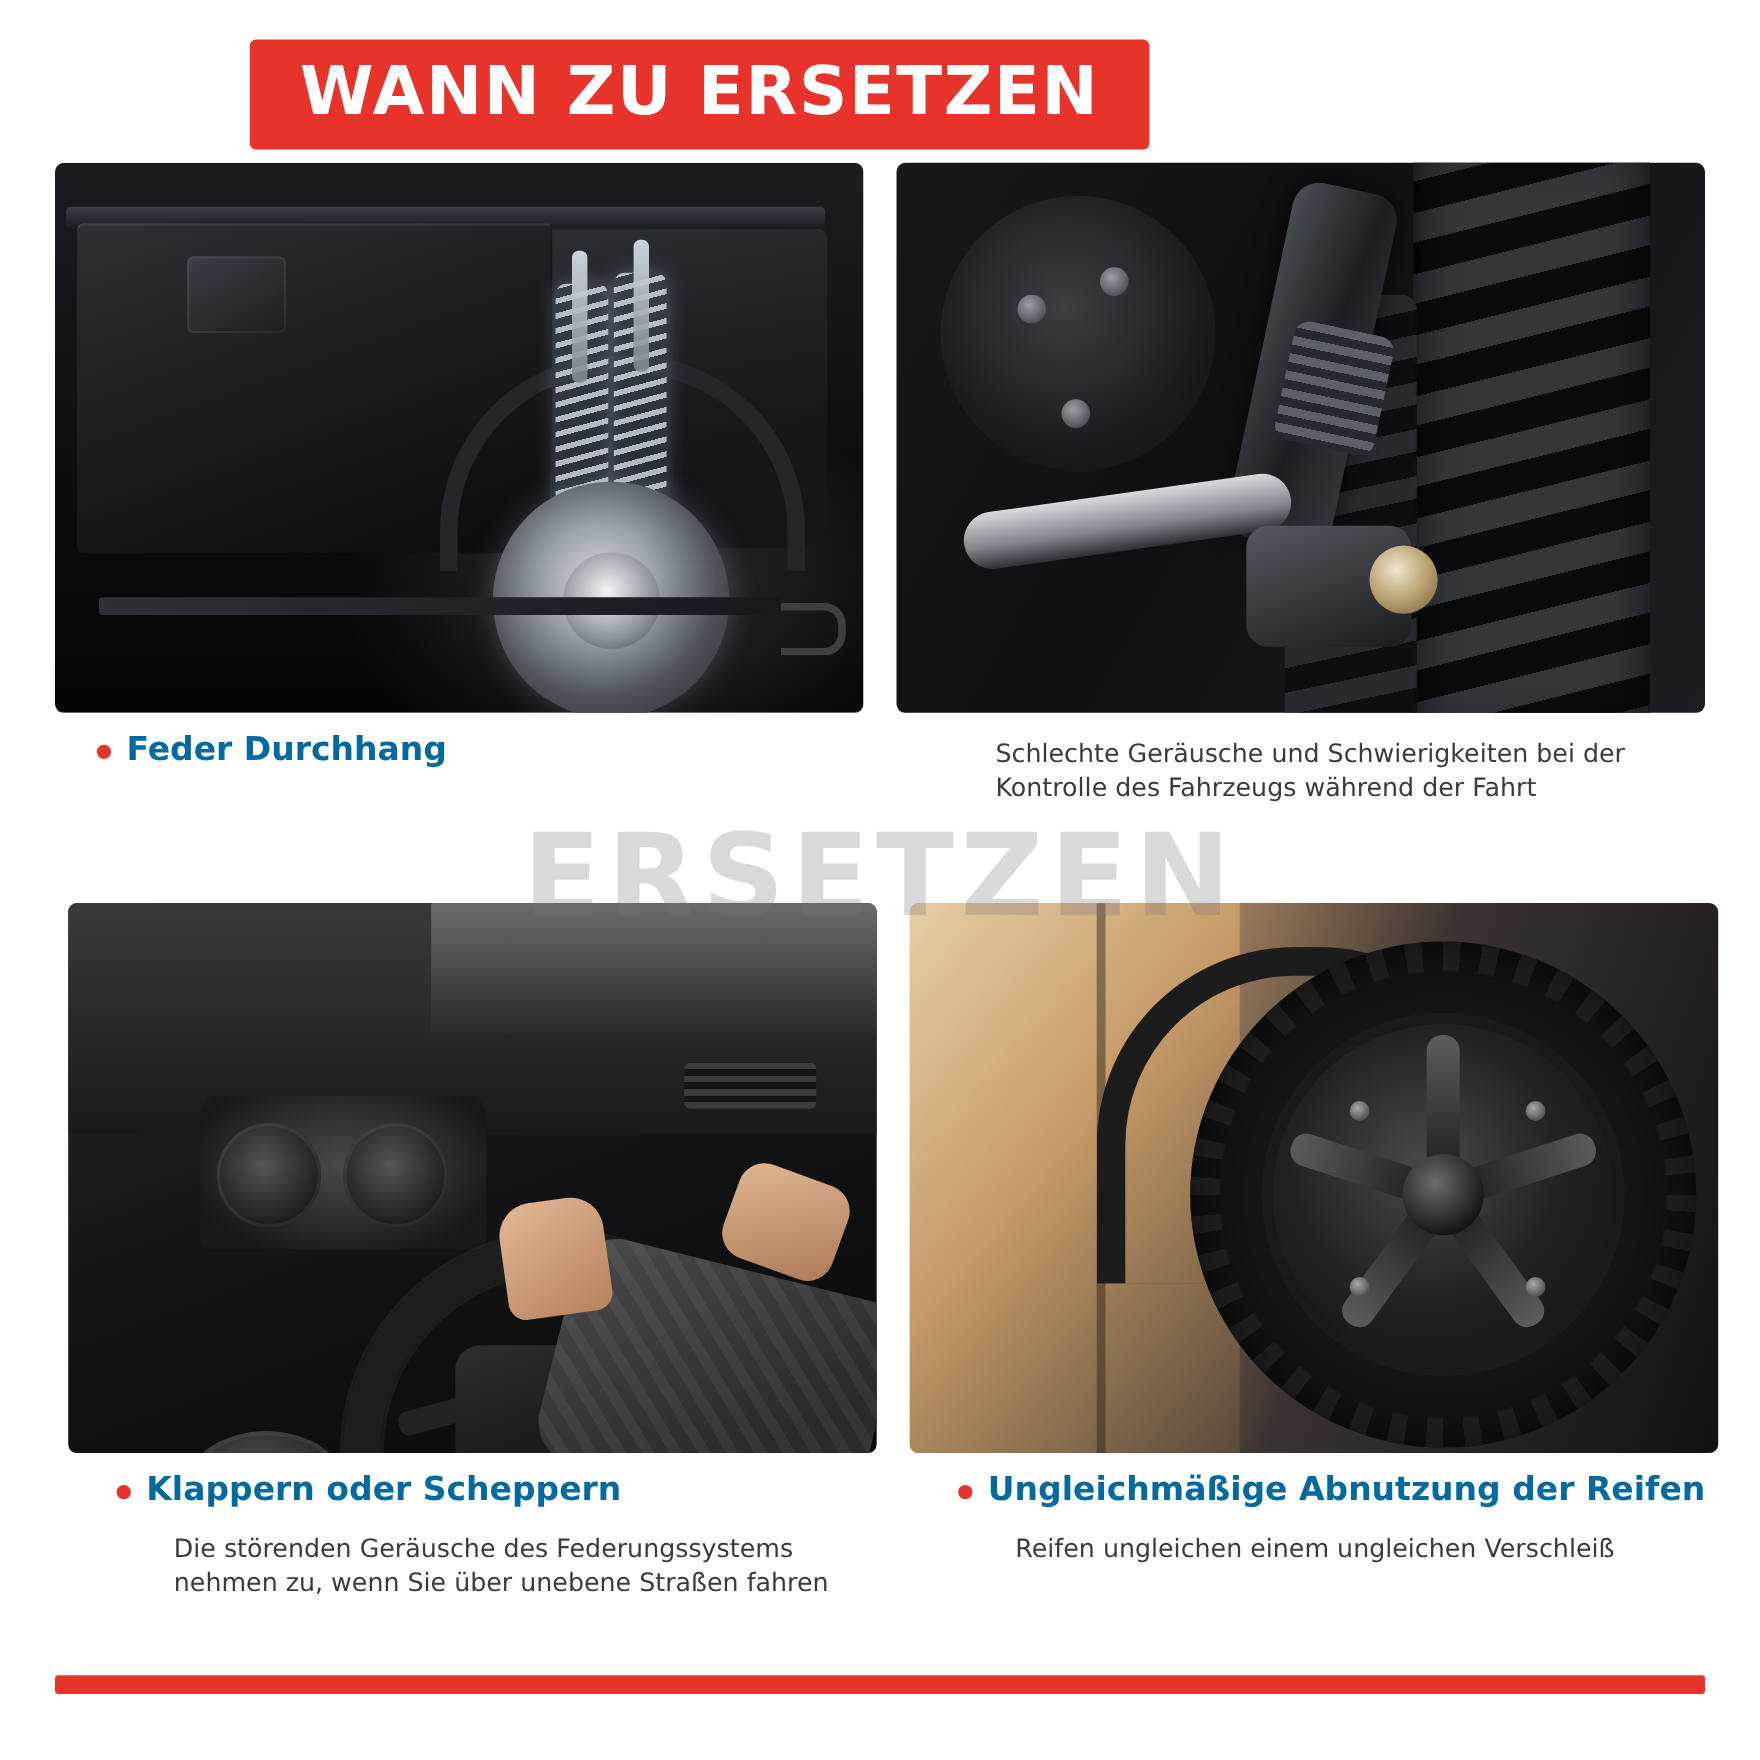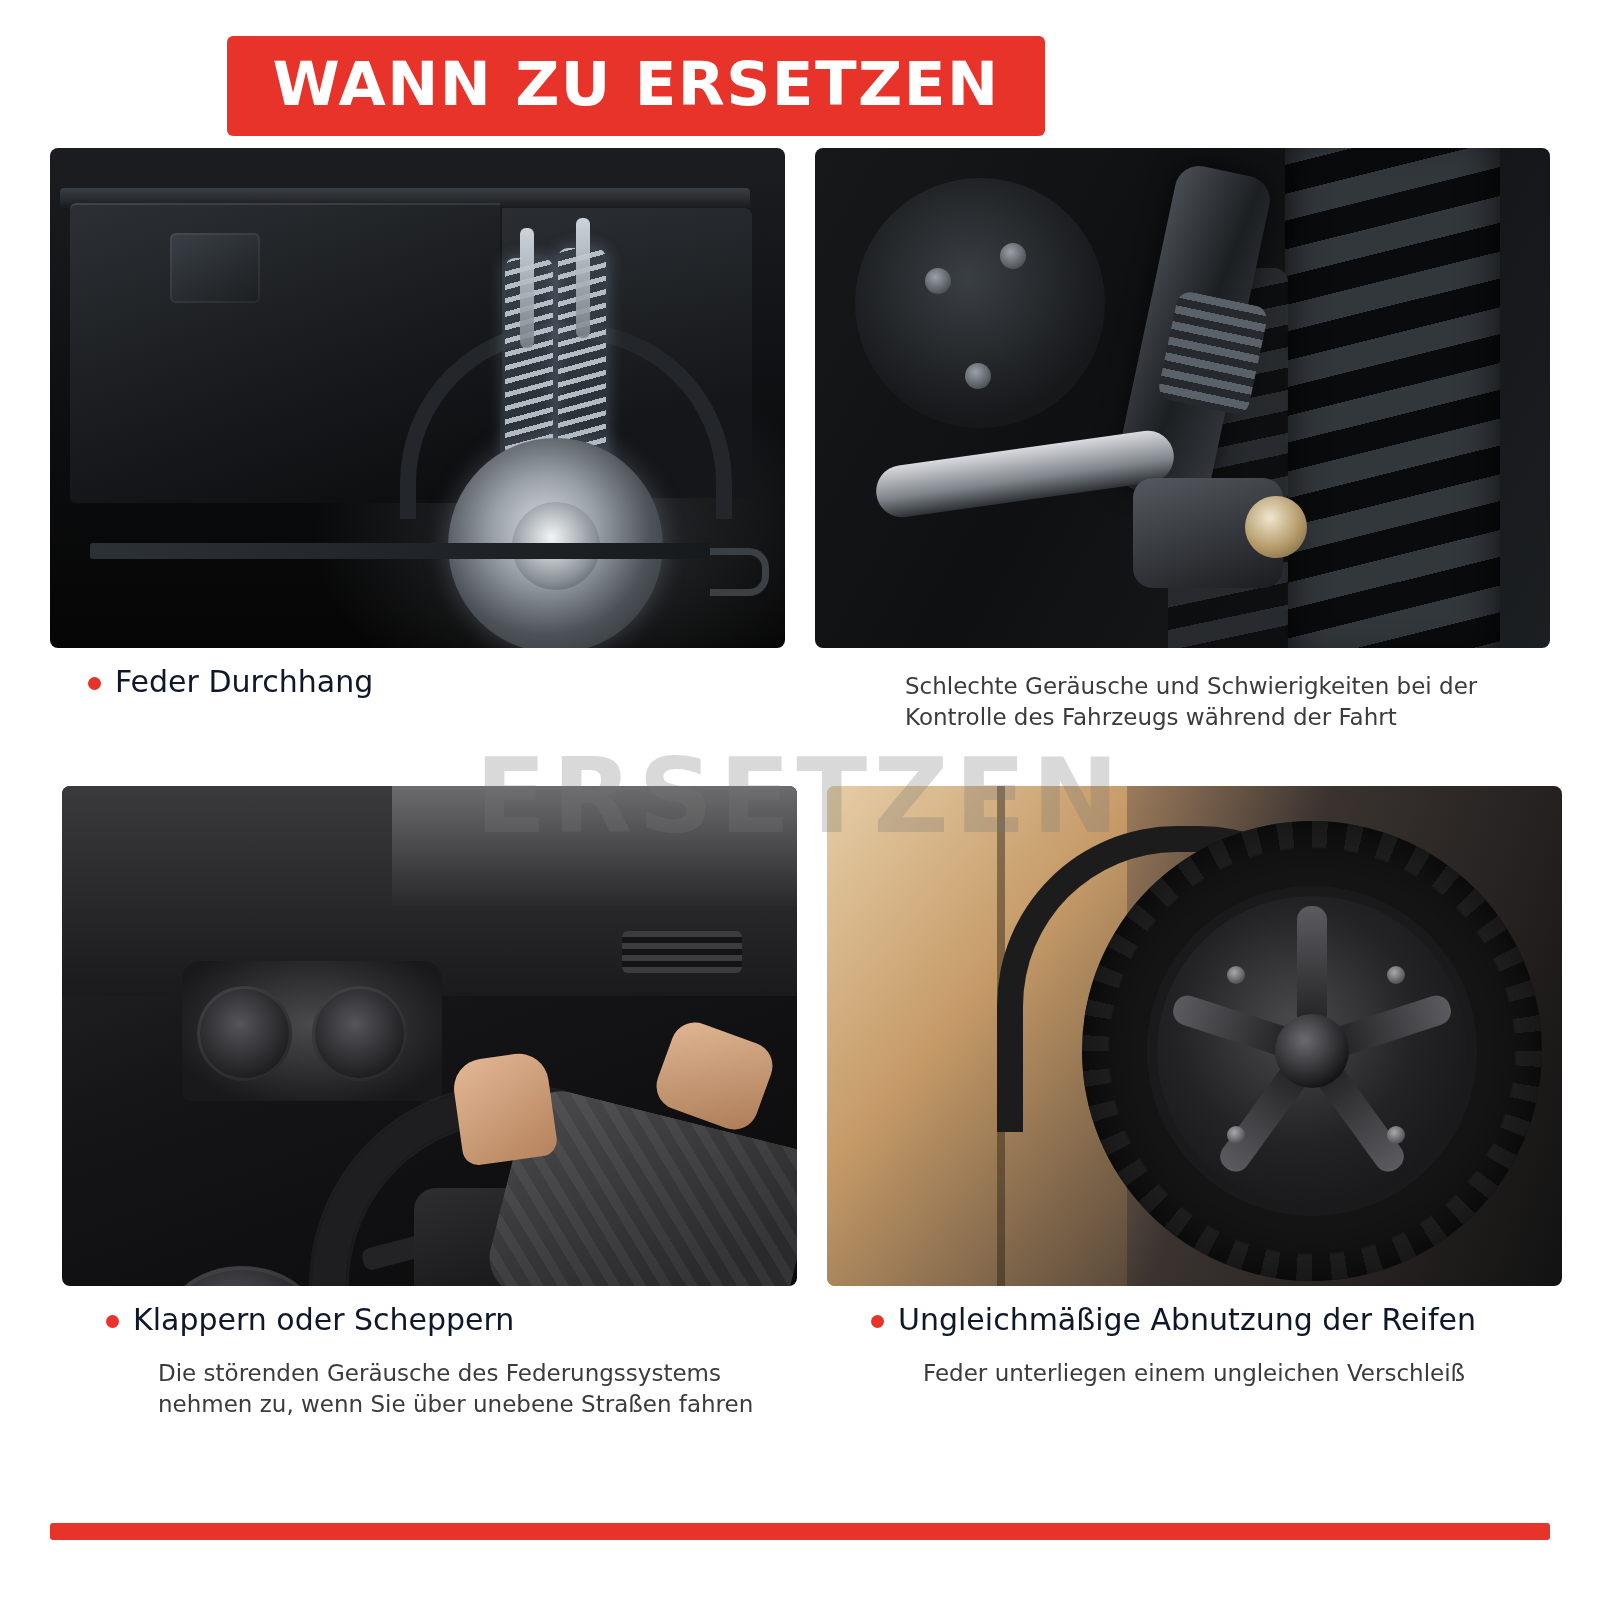--- a/index.html
+++ b/index.html
@@ -82,40 +82,40 @@
   }
   .bullet {
     width: 13px;
     height: 13px;
     border-radius: 50%;
     background: #e8332a;
     margin-top: 13px;
     flex: 0 0 auto;
   }
   .cap-title {
-    color: #0f172a;
+    color: #0369a1;
     font-size: 30px;
-    font-weight: 400;
+    font-weight: 700;
     line-height: 1.2;
     font-family: "DejaVu Sans", sans-serif;
   }
   .cap-body {
     color: #3b3b3b;
     font-size: 23px;
     line-height: 1.35;
     margin-top: 7px;
     padding-left: 90px;
     font-family: "DejaVu Sans", sans-serif;
   }
   .card.row2 .cap-title-row { padding-left: 44px; }
   .card.row2 .cap-body { padding-left: 96px; margin-top: 20px; }
 
   .row2-wrap {
     position: absolute;
-    top: 786px;
+    top: 821px;
     left: 50px;
     width: 1500px;
     display: grid;
     grid-template-columns: 735px 735px;
     grid-column-gap: 30px;
     padding-left: 12px;
   }
 
   
   .watermark {
@@ -491,20 +491,20 @@
         <div class="lug" style="left:400px; top:180px;"></div>
         <div class="lug" style="left:560px; top:180px;"></div>
         <div class="lug" style="left:400px; top:340px;"></div>
         <div class="lug" style="left:560px; top:340px;"></div>
       </div>
       <div class="caption">
         <div class="cap-title-row">
           <span class="bullet"></span>
           <span class="cap-title">Ungleichmäßige Abnutzung der Reifen</span>
         </div>
-        <div class="cap-body">Feder unterliegen einem ungleichen Verschleiß</div>
+        <div class="cap-body">Reifen ungleichen einem ungleichen Verschleiß</div>
       </div>
     </div>
   </div>
 
   <div class="bottom-bar"></div>
 
 </div>
 
 </body></html>

